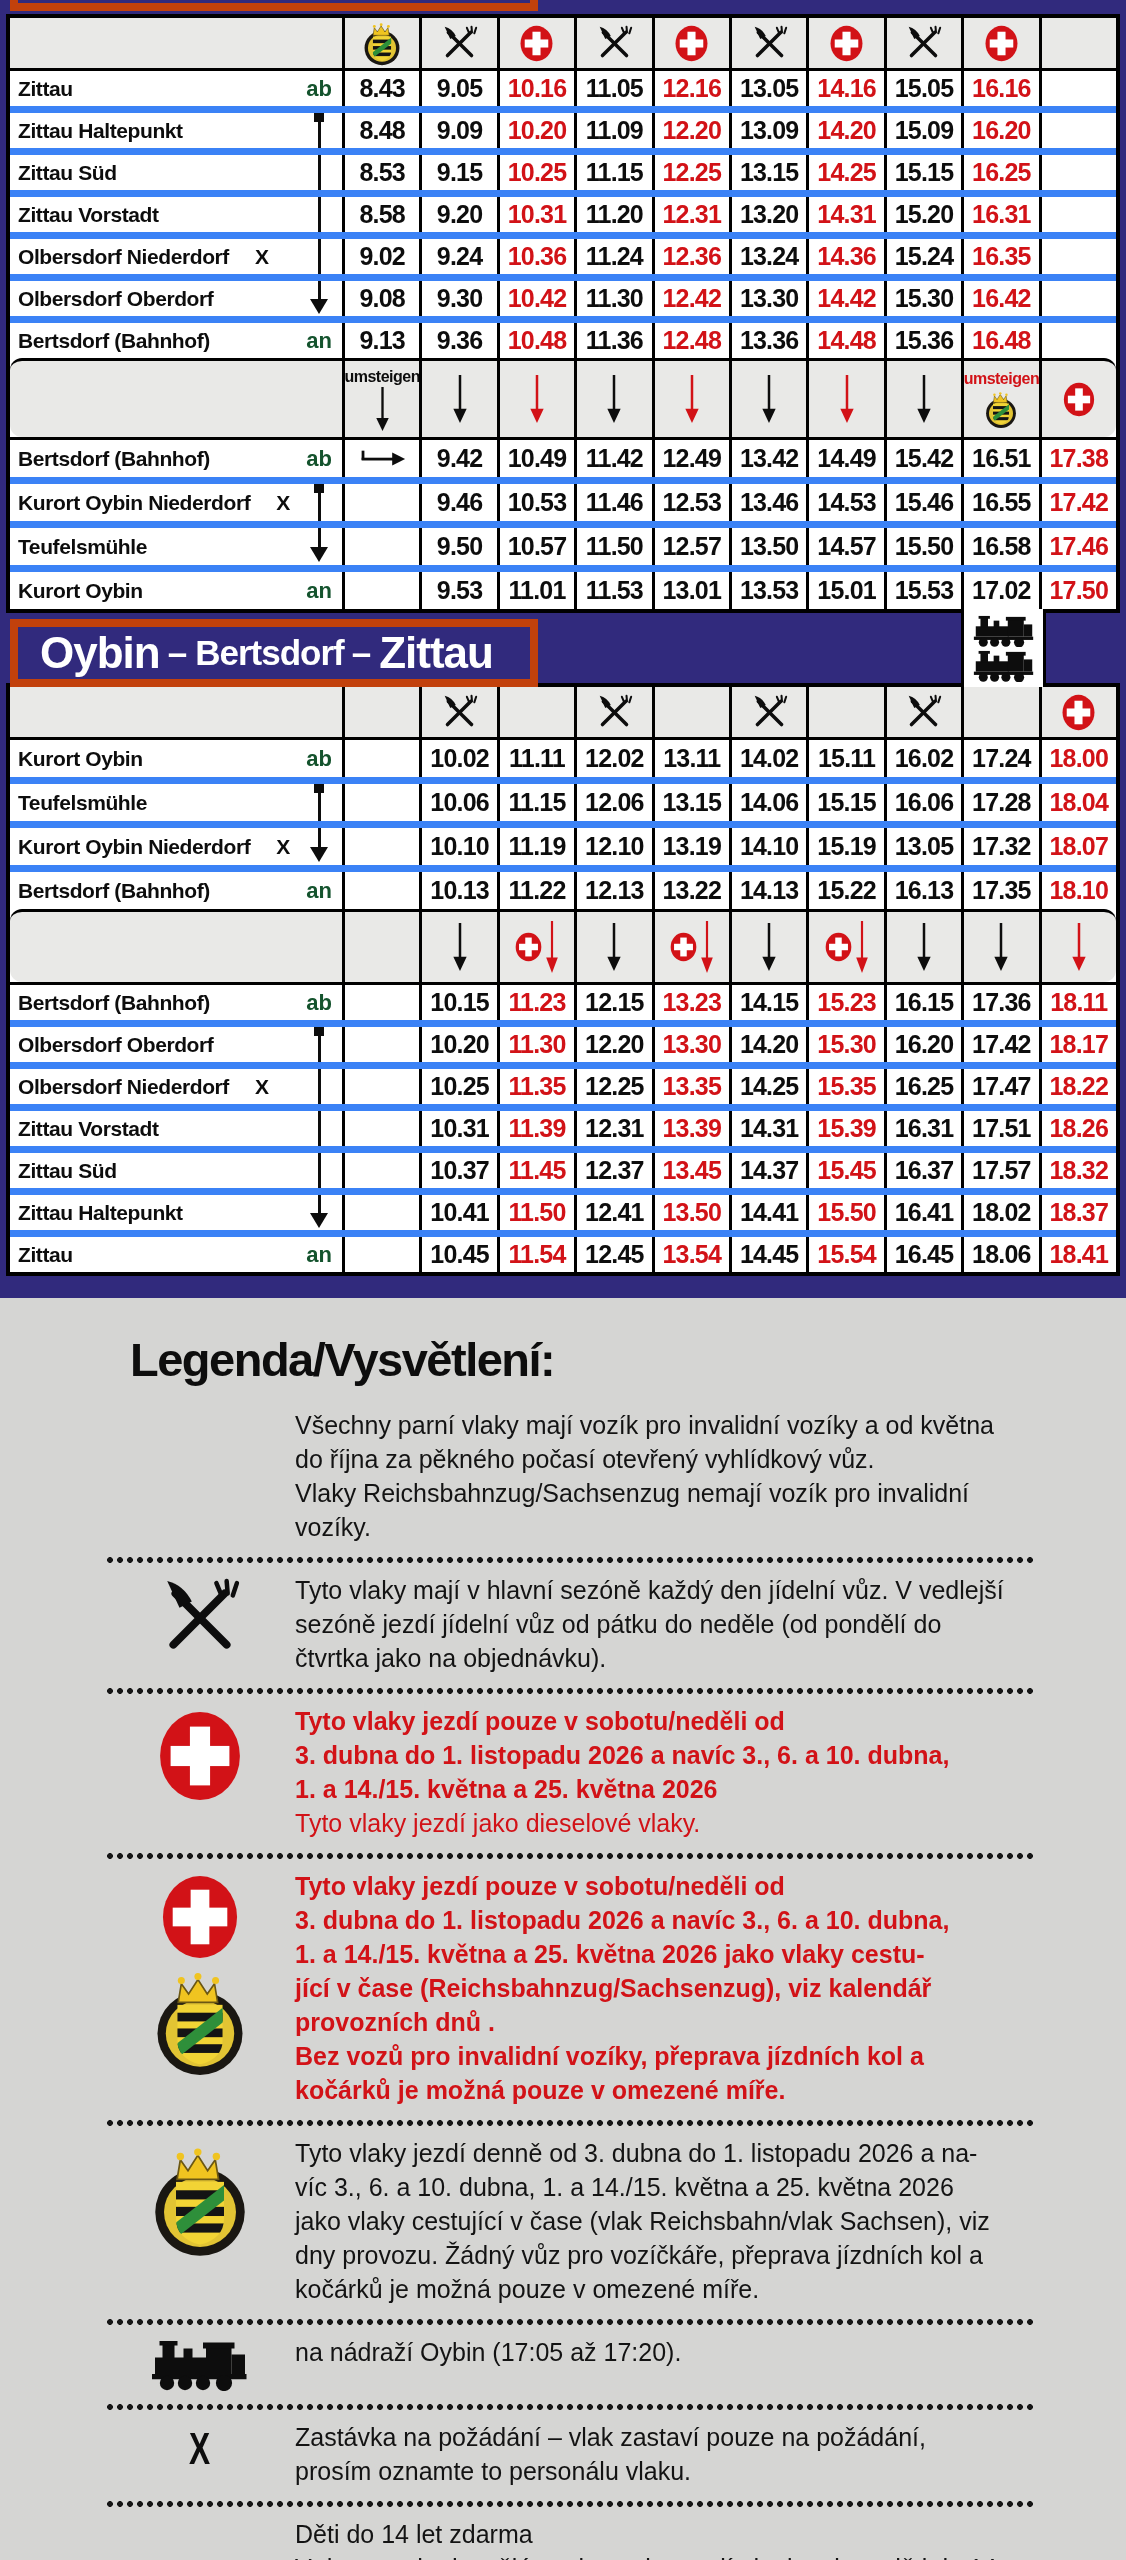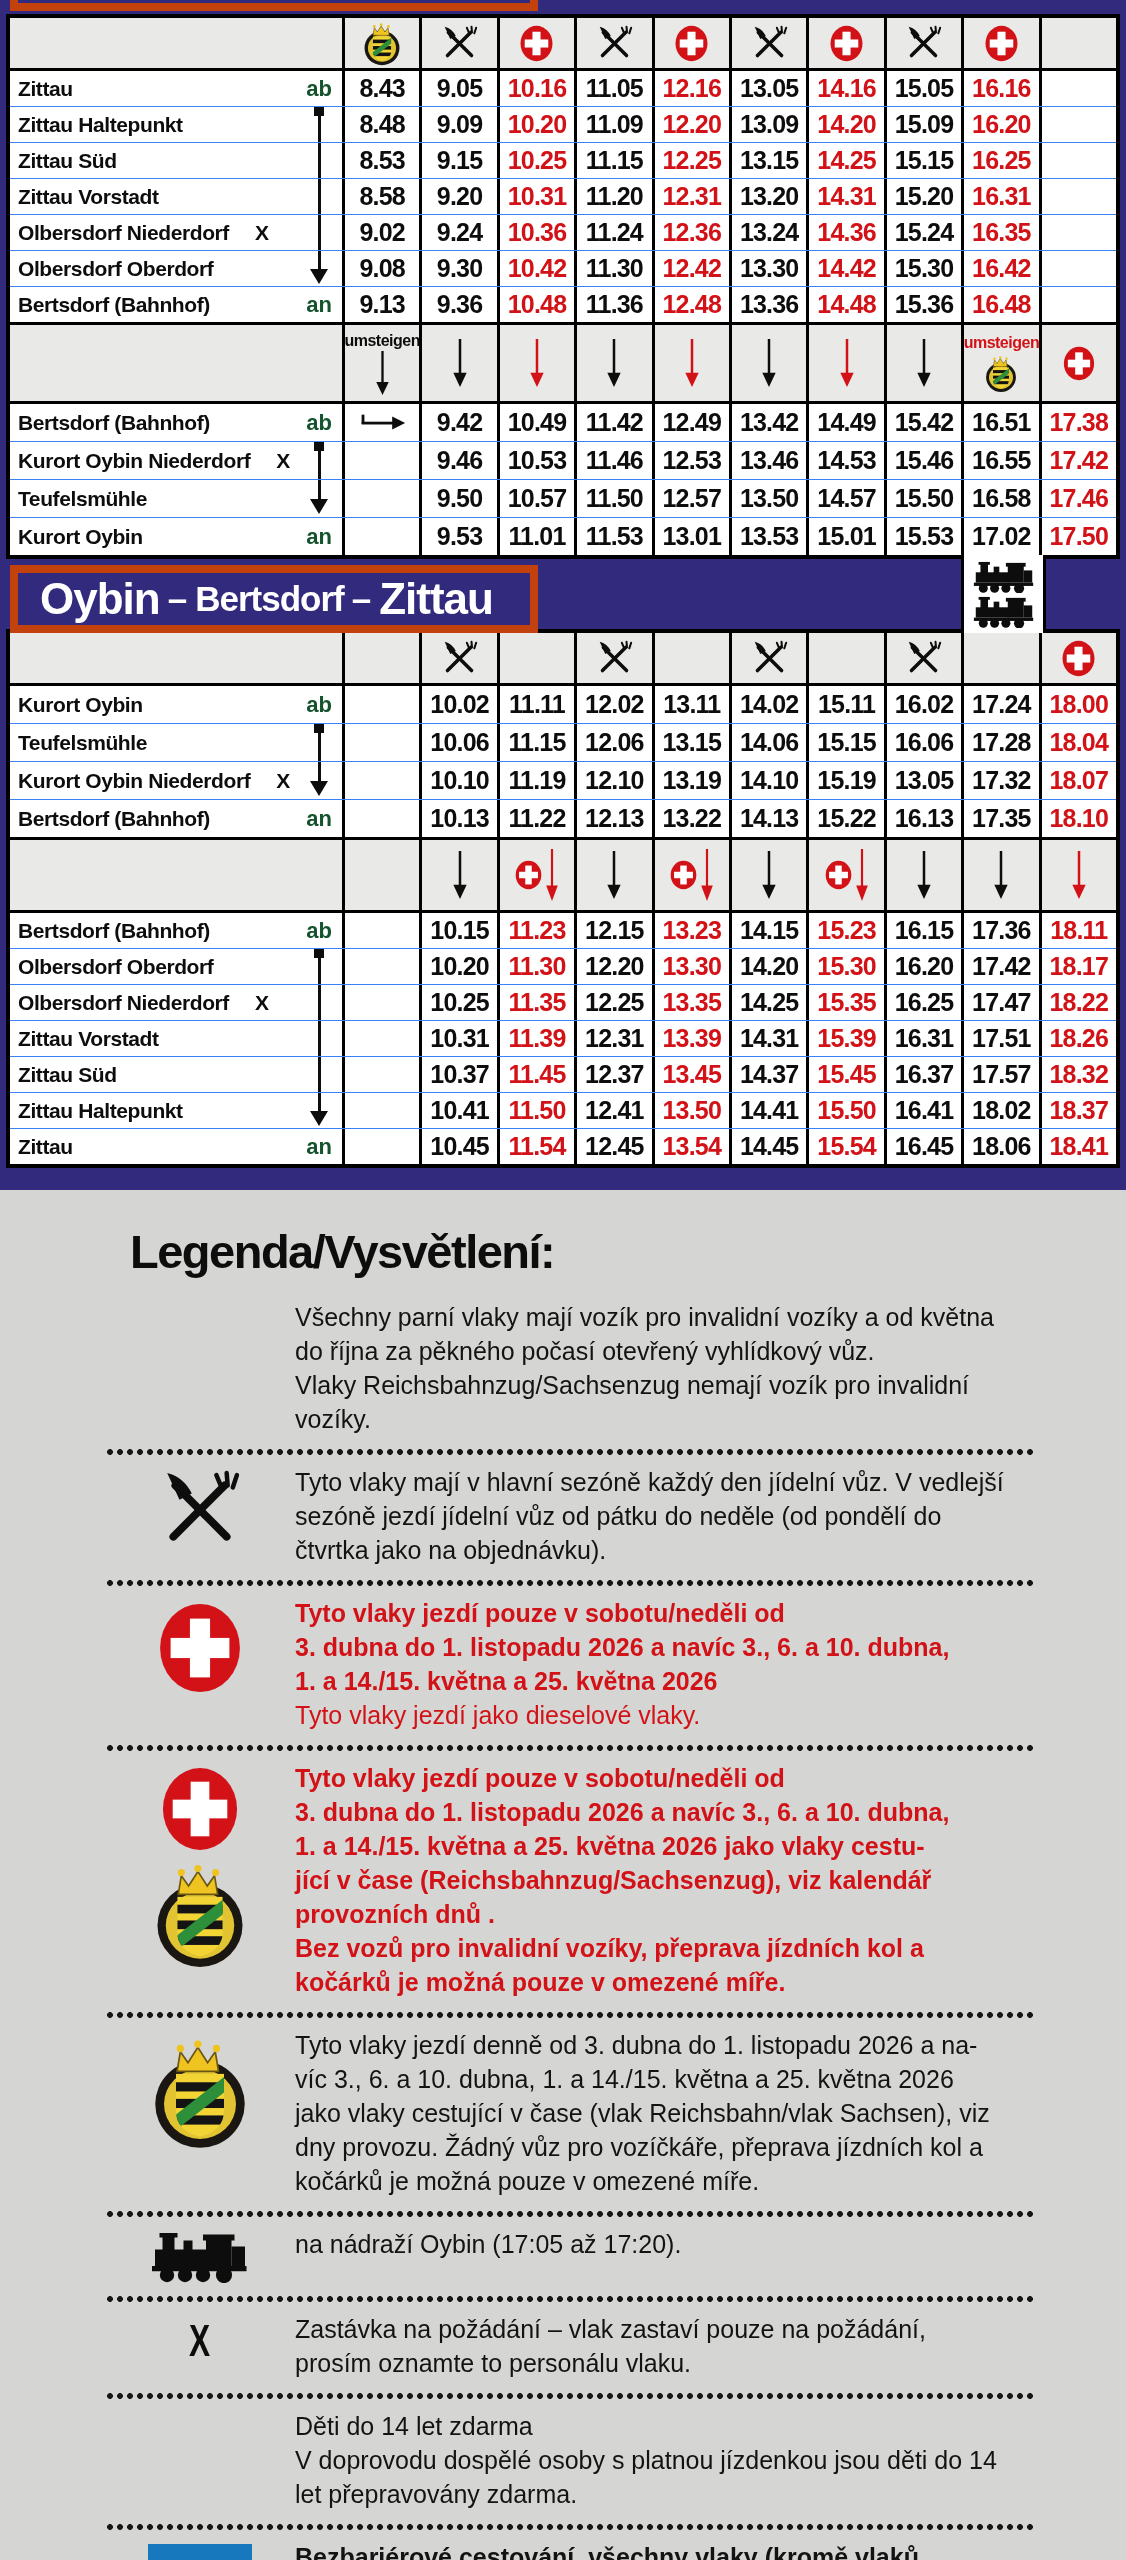--- a/index.html
+++ b/index.html
@@ -16,22 +16,22 @@
 
   
   .twrap{margin:0 6px;border:4px solid #000;background:#fff;flex:none;}
   .trow{display:grid;grid-template-columns:332px repeat(10,1fr);}
   .trow>div{border-left:3px solid #000;position:relative;display:flex;align-items:center;justify-content:center;overflow:hidden;}
   .trow>div:first-child{border-left:none;}
   .hdr{height:50px;background:#e9e9e7;}
   .strow{height:35px;background:#fff;}
   .strow.h37{height:37px;}
   .bt3{border-top:3px solid #000;}
-  .bt1{border-top:1px solid #3b82f6;}
-  .xferrow{background:#e9e9e7;}
+  .bt1{border-top:7px solid #3b82f6;}
+  .xferrow{background:#e9e9e7;border-radius:12px;}
   .xfer1{height:76px;}
   .xfer2{height:70px;}
   .stcell{justify-content:flex-start !important;padding-left:8px;}
   .stname{font-weight:700;font-size:21px;letter-spacing:-0.4px;color:#0d0d0d;white-space:nowrap;}
   .reqx{font-weight:700;font-size:21px;margin-left:26px;color:#0d0d0d;}
   .mcol{width:46px;height:100%;margin-left:auto;position:relative;flex:none;display:flex;align-items:center;justify-content:center;}
   .abanlab{font-weight:700;font-size:22px;color:#14532d;}
   .vline{position:absolute;left:50%;margin-left:-1.5px;top:0;bottom:0;width:3px;background:#0d0d0d;}
   .vline.half{bottom:45%;}
   .sqtop{position:absolute;left:50%;margin-left:-5px;top:0;width:10px;height:9px;background:#0d0d0d;}

